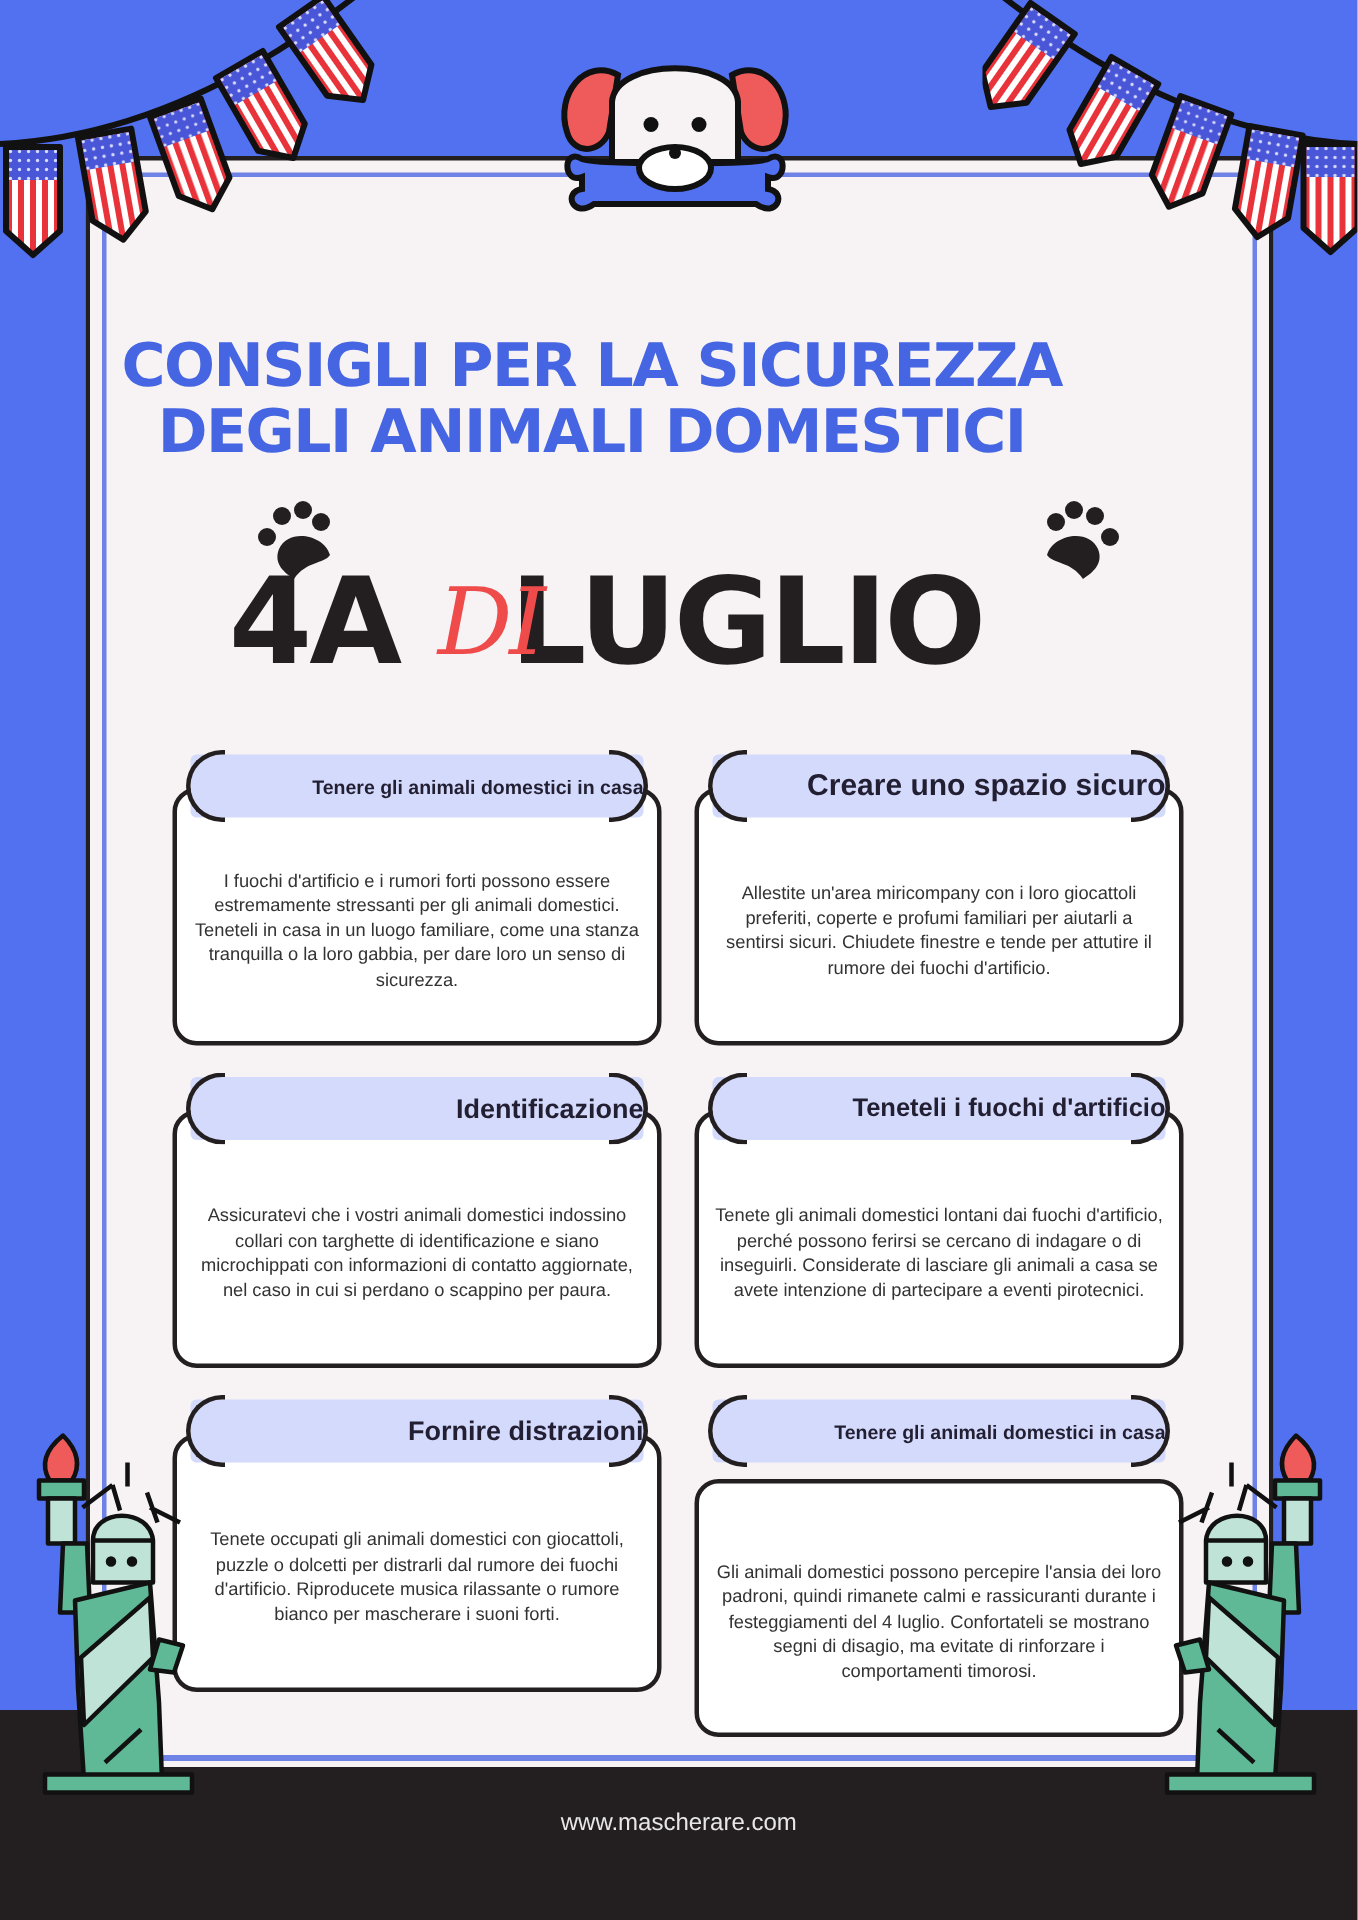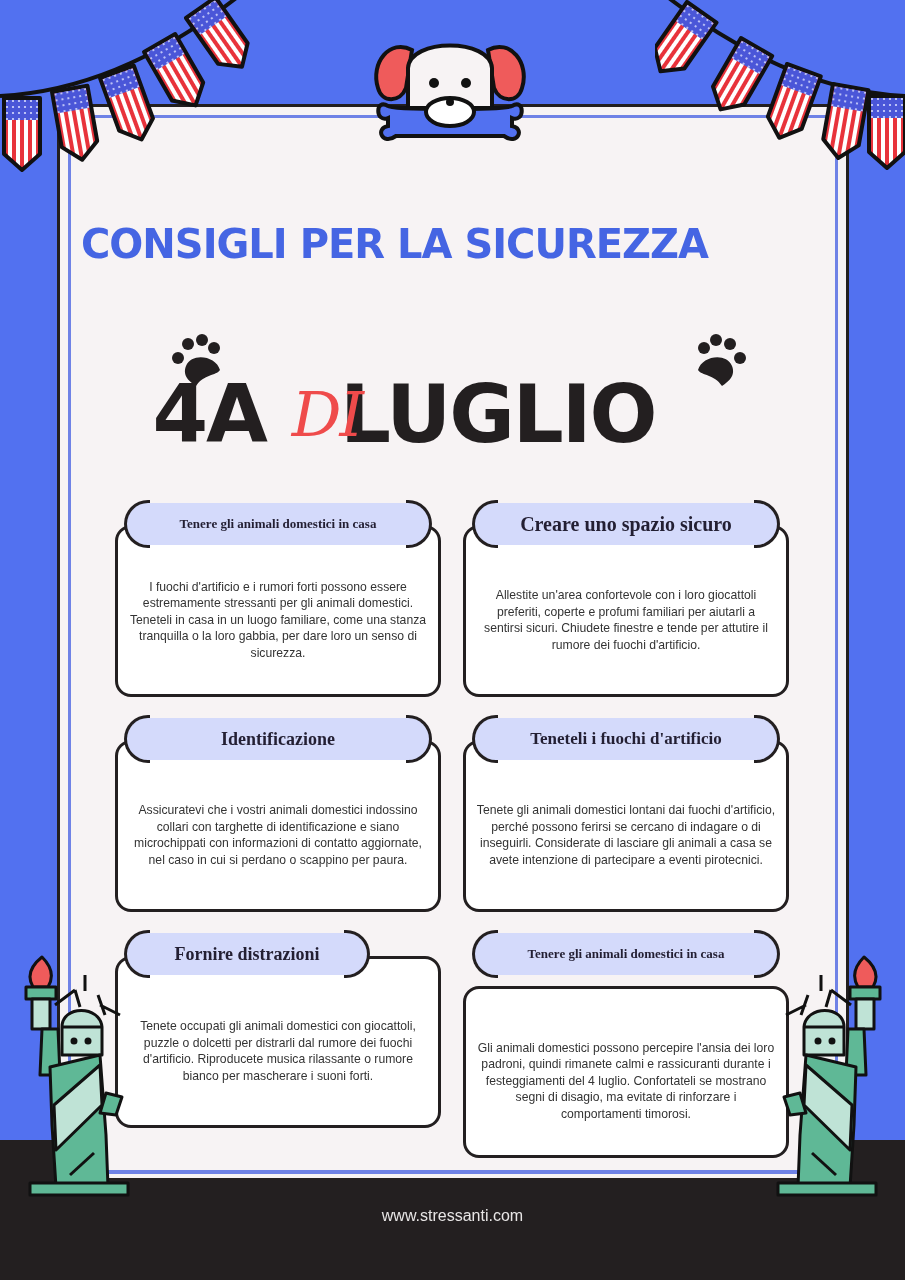--- a/index.html
+++ b/index.html
@@ -6,21 +6,21 @@
   body { width:905px; height:1280px; position:relative; overflow:hidden; background:#5271f0; font-family:"Liberation Sans", sans-serif; }
   .bottom-band { position:absolute; left:0; top:1140px; width:905px; height:140px; background:#231f20; }
   .frame { position:absolute; left:57px; top:104px; width:792px; height:1074px; background:#f7f3f4; border:3px solid #231f20; border-bottom:none; box-sizing:border-box; }
   .frame-inner { position:absolute; left:8px; top:8px; right:8px; bottom:0; border:3px solid #6f82e6; border-bottom:none; }
   .frame-bottom-line { position:absolute; left:65px; top:1170px; width:776px; height:4px; background:#6f82e6; }
   .title { position:absolute; left:0; width:789px; top:222px; text-align:center; color:#4565e3; font-family:"DejaVu Sans", sans-serif; font-weight:bold; font-size:40px; line-height:44px; letter-spacing:-1px; text-transform:uppercase; }
   .subtitle { position:absolute; left:0; width:808px; top:370px; text-align:center; font-family:"DejaVu Sans", sans-serif; font-weight:bold; font-size:80px; line-height:90px; color:#231f20; letter-spacing:-2px; }
   .subtitle .di { color:#ef4b4b; font-family:"DejaVu Serif", serif; font-style:italic; font-weight:normal; font-size:62px; margin-right:-22px; position:relative; top:-6px; }
   .paw { position:absolute; width:60px; height:60px; }
   .card { position:absolute; width:326px; height:172px; background:#fff; border:3px solid #231f20; border-radius:16px; box-sizing:border-box; }
-  .card-tab { position:absolute; height:42px; background:#d4dafb; border-radius:15px; box-sizing:border-box; display:flex; align-items:center; justify-content:center;font-family:Liberation Serif, serif; }
+  .card-tab { position:absolute; height:42px; background:#d4dafb; border-radius:4px; box-sizing:border-box; display:flex; align-items:center; justify-content:flex-end; }
   .card-tab::before, .card-tab::after { content:""; position:absolute; top:-3px; width:26px; height:48px; border:3px solid #231f20; box-sizing:border-box; }
   .card-tab::before { left:-3px; border-right:none; border-radius:24px 0 0 24px; }
   .card-tab::after { right:-3px; border-left:none; border-radius:0 24px 24px 0; }
   .tab-label { color:#231f33; font-weight:bold; white-space:nowrap; }
   .tab-label.small { font-size:13px; }
   .tab-label.big { font-size:18px; }
   .card-body { position:absolute; left:10px; right:10px; top:0; bottom:0; display:flex; align-items:center; justify-content:center; text-align:center; font-size:12.2px; line-height:16.5px; color:#333; padding-top:18px; box-sizing:border-box; }
   .footer { position:absolute; left:0; width:905px; top:1207px; text-align:center; color:#e8e6e6; font-size:16px; }
   svg { position:absolute; }
 </style>
@@ -72,20 +72,21 @@
   <path d="M38 40 C40 10 120 10 122 40 L122 80 L38 80 Z" fill="#f7f3f4" stroke="#111" stroke-width="4"></path>
   <circle cx="64" cy="55" r="5" fill="#111"></circle>
   <circle cx="96" cy="55" r="5" fill="#111"></circle>
   <path d="M18 78 C5 70 5 95 18 90 L18 98 C5 100 12 118 26 108 L134 108 C148 118 155 100 142 98 L142 90 C155 95 155 70 142 78 C138 82 22 82 18 78 Z" fill="#5271f0" stroke="#111" stroke-width="4"></path>
   <ellipse cx="80" cy="84" rx="24" ry="14" fill="#fff" stroke="#111" stroke-width="4"></ellipse>
   <circle cx="80" cy="74" r="4" fill="#111"></circle>
 </svg>
 
 <div class="title">
   <div>Consigli per la sicurezza</div>
+  <div>degli animali domestici</div>
 </div>
 
 <svg class="paw" style="left:168px;top:330px" viewBox="0 0 60 60">
   <circle cx="10" cy="28" r="6" fill="#231f20"></circle>
     <circle cx="20" cy="14" r="6" fill="#231f20"></circle>
   <circle cx="34" cy="10" r="6" fill="#231f20"></circle>
     <circle cx="46" cy="18" r="6" fill="#231f20"></circle>
   <path d="M18 36 C24 22 48 26 52 40 C48 46 36 44 28 56 C22 52 14 46 18 36 Z" fill="#231f20"></path>
 </svg>
 <svg class="paw" style="left:690px;top:330px" viewBox="0 0 60 60">
@@ -102,21 +103,21 @@
 </div>
 
 <div class="card" style="left:115px;top:525px;">
   <div class="card-body">I fuochi d'artificio e i rumori forti possono essere estremamente stressanti per gli animali domestici. Teneteli in casa in un luogo familiare, come una stanza tranquilla o la loro gabbia, per dare loro un senso di sicurezza.</div>
 </div>
 <div class="card-tab" style="left:127px;top:503px;width:302px;">
   <span class="tab-label small">Tenere gli animali domestici in casa</span>
 </div>
 
 <div class="card" style="left:463px;top:525px;">
-  <div class="card-body">Allestite un'area confortevole con i loro giocattoli preferiti, coperte e profumi familiari per aiutarli a sentirsi sicuri. Chiudete finestre e tende per attutire il rumore dei fuochi d'artificio.</div>
+  <div class="card-body">Allestite un'area miricompany con i loro giocattoli preferiti, coperte e profumi familiari per aiutarli a sentirsi sicuri. Chiudete finestre e tende per attutire il rumore dei fuochi d'artificio.</div>
 </div>
 <div class="card-tab" style="left:475px;top:503px;width:302px;">
   <span class="tab-label big" style="font-size:20px">Creare uno spazio sicuro</span>
 </div>
 
 <div class="card" style="left:115px;top:740px;">
   <div class="card-body">Assicuratevi che i vostri animali domestici indossino collari con targhette di identificazione e siano microchippati con informazioni di contatto aggiornate, nel caso in cui si perdano o scappino per paura.</div>
 </div>
 <div class="card-tab" style="left:127px;top:718px;width:302px;">
   <span class="tab-label big">Identificazione</span>
@@ -125,21 +126,21 @@
 <div class="card" style="left:463px;top:740px;">
   <div class="card-body">Tenete gli animali domestici lontani dai fuochi d'artificio, perché possono ferirsi se cercano di indagare o di inseguirli. Considerate di lasciare gli animali a casa se avete intenzione di partecipare a eventi pirotecnici.</div>
 </div>
 <div class="card-tab" style="left:475px;top:718px;width:302px;">
   <span class="tab-label" style="font-size:17px">Teneteli i fuochi d'artificio</span>
 </div>
 
 <div class="card" style="left:115px;top:956px;">
   <div class="card-body">Tenete occupati gli animali domestici con giocattoli, puzzle o dolcetti per distrarli dal rumore dei fuochi d'artificio. Riproducete musica rilassante o rumore bianco per mascherare i suoni forti.</div>
 </div>
-<div class="card-tab" style="left:127px;top:933px;width:240px;">
+<div class="card-tab" style="left:127px;top:933px;width:302px;">
   <span class="tab-label big">Fornire distrazioni</span>
 </div>
 
 <div class="card" style="left:463px;top:986px;">
   <div class="card-body">Gli animali domestici possono percepire l'ansia dei loro padroni, quindi rimanete calmi e rassicuranti durante i festeggiamenti del 4 luglio. Confortateli se mostrano segni di disagio, ma evitate di rinforzare i comportamenti timorosi.</div>
 </div>
 <div class="card-tab" style="left:475px;top:933px;width:302px;">
   <span class="tab-label small">Tenere gli animali domestici in casa</span>
 </div>
 
@@ -173,13 +174,13 @@
     <circle cx="64" cy="86" r="2" fill="#111"></circle>
       <circle cx="78" cy="86" r="2" fill="#111"></circle>
     <path d="M40 112 L90 100 L96 180 L98 232 L46 232 L42 170 Z" fill="#5fb896"></path>
     <path d="M44 150 L90 110 L92 150 L46 195 Z" fill="#bfe3d6"></path>
     <path d="M96 138 L112 142 L106 160 L90 158 Z" fill="#5fb896"></path>
     <path d="M60 220 L84 198" fill="none"></path>
     <rect x="20" y="228" width="98" height="12" fill="#5fb896"></rect>
   </g>
 </svg>
 
-<div class="footer">www.stressanti.com</div>
+<div class="footer">www.mascherare.com</div>
 
 </body></html>

